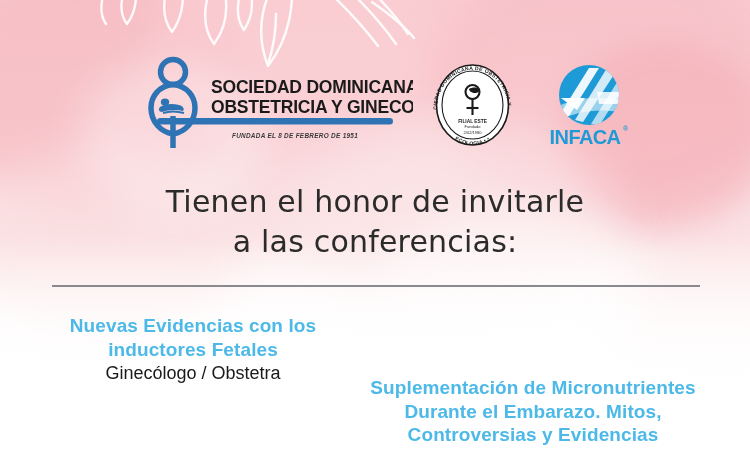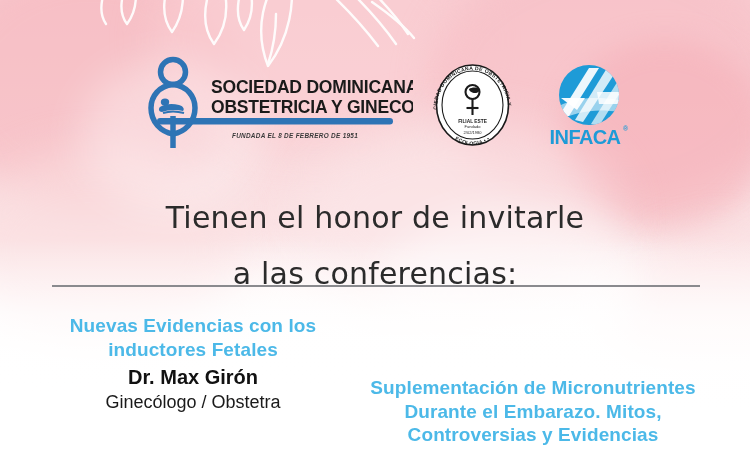--- a/index.html
+++ b/index.html
@@ -142,21 +142,21 @@
     top: 182px;
     width: 750px;
     text-align: center;
     color: #2b2b2b;
     font-size: 30px;
     line-height: 1.32;
     font-weight: 400;
     letter-spacing: 0.2px;
     font-family: "DejaVu Sans", sans-serif;
   }
-  .headline .hl-line { display: block; margin-top: 16px; }
+  .headline .hl-line { display: block; }
 
   
   .divider {
     position: absolute;
     left: 52px;
     top: 285px;
     width: 648px;
     height: 2px;
     background: #8a8a8e;
   }
@@ -302,21 +302,20 @@
     <span class="hl-line">Tienen el honor de invitarle</span>
     <span class="hl-line">a las conferencias:</span>
   </div>
 
   <div class="divider"></div>
 
   <div class="talks">
 
     <div class="talk talk-left">
       <div class="talk-title">Nuevas Evidencias con los inductores  Fetales</div>
-      <div class="talk-speaker">Dr. Max Girón</div>
       <div class="talk-role">Ginecólogo / Obstetra</div>
     </div>
 
     <div class="talk talk-right">
       <div class="talk-title">Suplementación de Micronutrientes Durante el Embarazo. Mitos, Controversias y Evidencias</div>
     </div>
 
   </div>
 
 </div>

